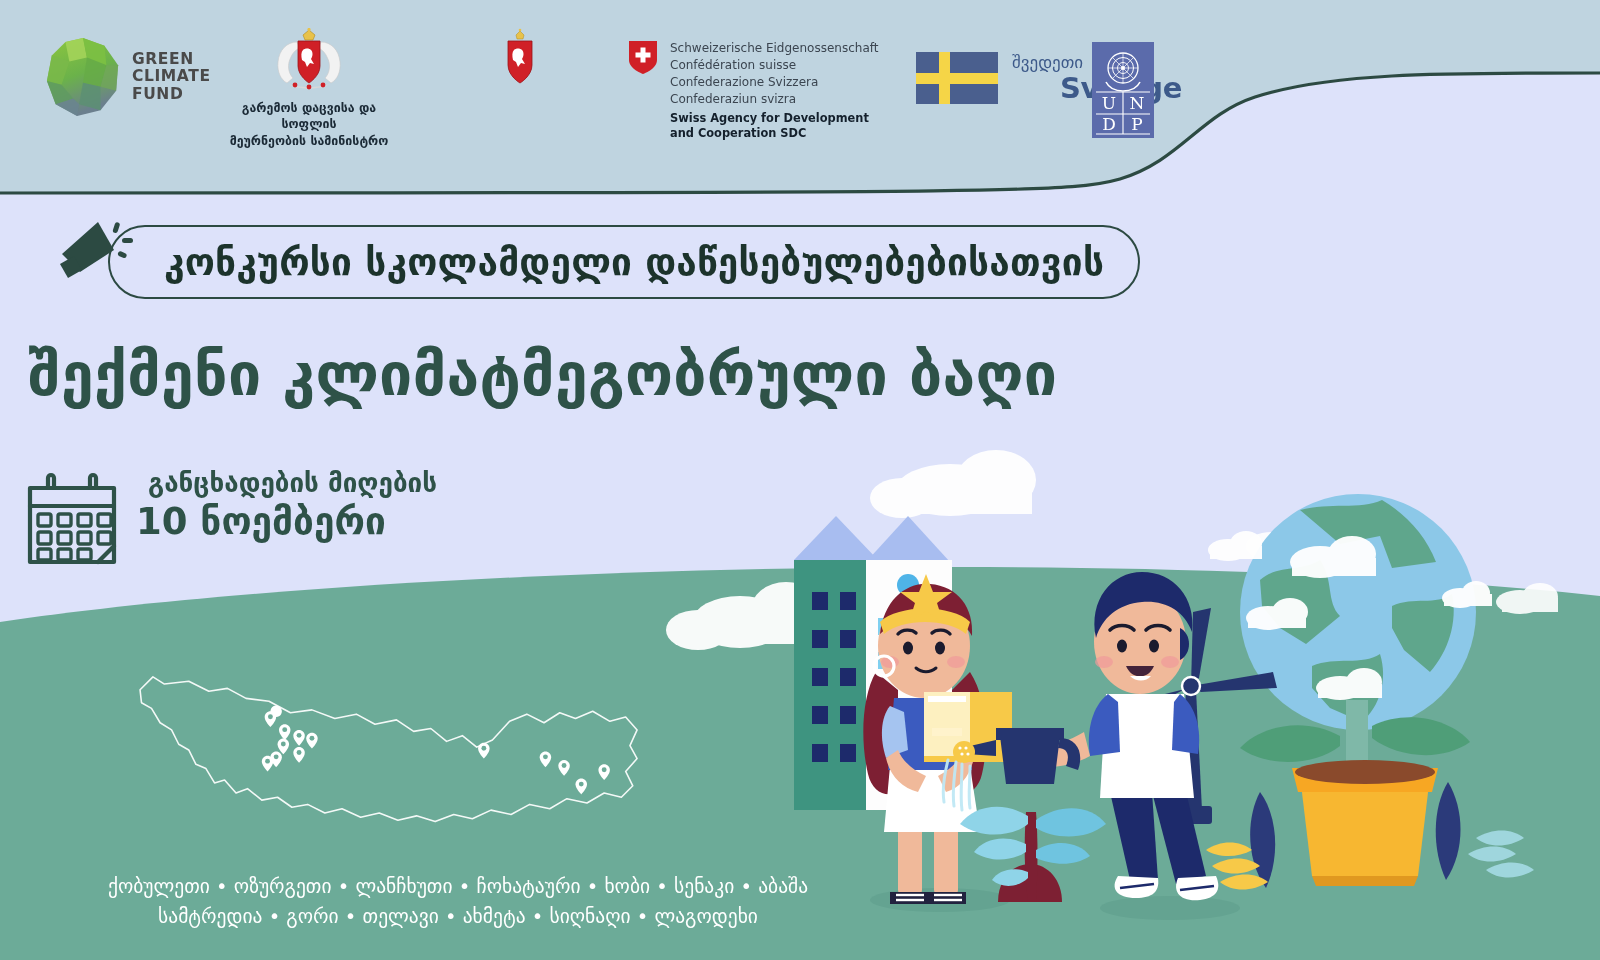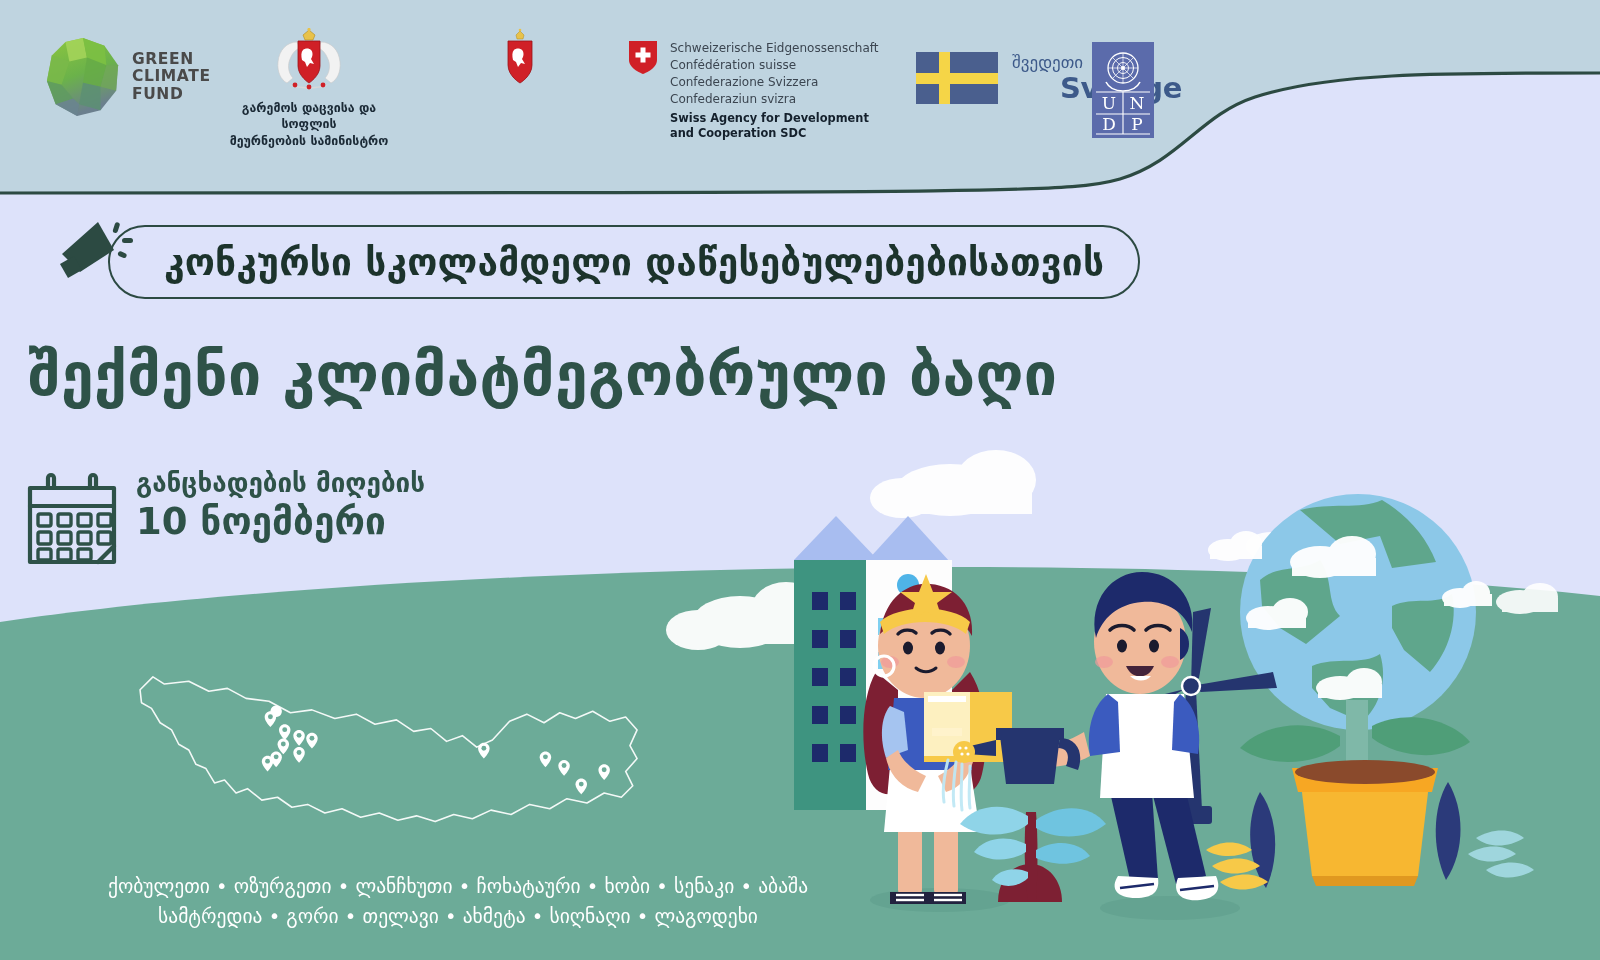--- a/index.html
+++ b/index.html
@@ -57,21 +57,21 @@
   .megaphone{position:absolute;left:22px;top:2px;width:92px;height:78px;z-index:3;}
 
   
   .headline{position:absolute;left:28px;top:340px;font-size:59px;font-weight:700;
             color:#2e5248;letter-spacing:.3px;white-space:nowrap;}
 
   
   .deadline{position:absolute;left:24px;top:468px;display:flex;align-items:flex-start;}
   .deadline .cal{width:96px;height:98px;flex:0 0 auto;margin-top:2px;}
   .deadline .dtxt{margin-left:16px;}
-  .deadline .l1,.deadline .l2{font-size:26px;font-weight:700;color:#2e5248;line-height:1.16;}
+  .deadline .l1,.deadline .l2{font-size:26px;font-weight:700;color:#2e5248;line-height:1.16;margin-left:12px;}
   .deadline .date{font-size:37px;font-weight:700;color:#2e5248;line-height:1.1;margin-top:4px;}
 
   
   .map{position:absolute;left:120px;top:640px;width:530px;height:240px;}
 
   
   .cities{position:absolute;left:88px;top:872px;width:740px;color:#ffffff;
           font-size:19.5px;line-height:1.55;text-align:center;}
 
   

